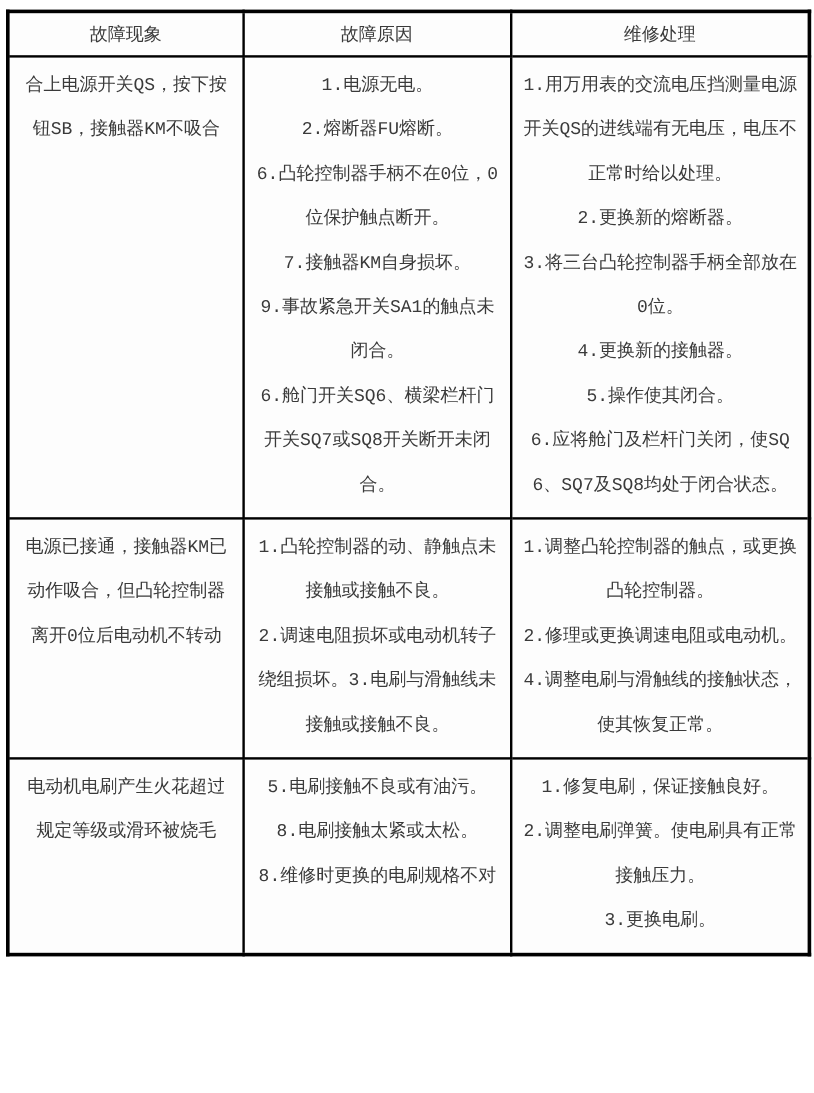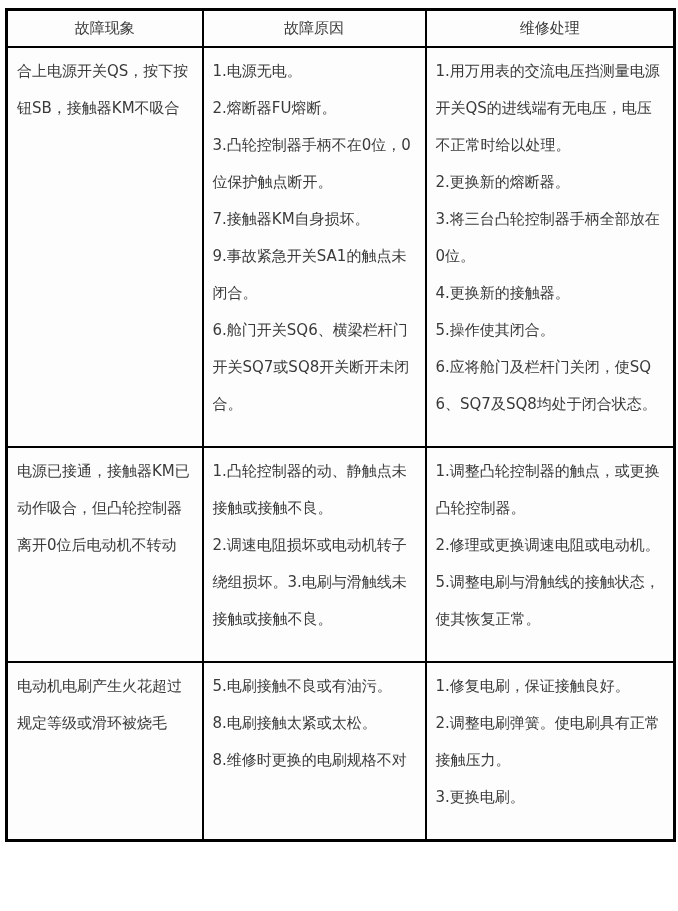--- a/index.html
+++ b/index.html
@@ -34,24 +34,25 @@
   table.doc-table th {
     height: 35px;
     font-weight: normal;
     text-align: center;
     vertical-align: middle;
     padding: 0 4px;
     font-family: Liberation Serif, serif;
   }
   table.doc-table td {
     vertical-align: top;
-    text-align: left;
-    padding: 5px 8px 23px 9px;
+    text-align: center;
+    padding: 5px 8px 8px 9px;
     line-height: 37px;
     word-break: break-all;
+    font-family: Liberation Mono, monospace;
   }
   table.doc-table td p {
     margin: 0;
     padding: 0;
   }
   tr.row-1 { height: 371px; }
   tr.row-2 { height: 118px; }
   tr.row-3 { height: 164px; margin-left: 46px; }
   tr.row-4 { height: 136px; }
 </style>
@@ -72,21 +73,21 @@
     </tr>
   </thead>
   <tbody>
     <tr class="row-1">
       <td>
           <p>合上电源开关QS，按下按钮SB，接触器KM不吸合</p>
         </td>
       <td>
           <p>1.电源无电。</p>
           <p>2.熔断器FU熔断。</p>
-          <p>3.凸轮控制器手柄不在0位，0位保护触点断开。</p>
+          <p>6.凸轮控制器手柄不在0位，0位保护触点断开。</p>
           <p>7.接触器KM自身损坏。</p>
           <p>9.事故紧急开关SA1的触点未闭合。</p>
           <p>6.舱门开关SQ6、横梁栏杆门开关SQ7或SQ8开关断开未闭合。</p>
         </td>
       <td>
           <p>1.用万用表的交流电压挡测量电源开关QS的进线端有无电压，电压不正常时给以处理。</p>
           <p>2.更换新的熔断器。</p>
           <p>3.将三台凸轮控制器手柄全部放在0位。</p>
           <p>4.更换新的接触器。</p>
           <p>5.操作使其闭合。</p>
@@ -97,21 +98,21 @@
       <td>
           <p>电源已接通，接触器KM已动作吸合，但凸轮控制器离开0位后电动机不转动</p>
         </td>
       <td>
           <p>1.凸轮控制器的动、静触点未接触或接触不良。</p>
           <p>2.调速电阻损坏或电动机转子绕组损坏。3.电刷与滑触线未接触或接触不良。</p>
         </td>
       <td>
           <p>1.调整凸轮控制器的触点，或更换凸轮控制器。</p>
           <p>2.修理或更换调速电阻或电动机。</p>
-          <p>5.调整电刷与滑触线的接触状态，使其恢复正常。</p>
+          <p>4.调整电刷与滑触线的接触状态，使其恢复正常。</p>
         </td>
     </tr>
     <tr class="row-4">
       <td>
           <p>电动机电刷产生火花超过规定等级或滑环被烧毛</p>
         </td>
       <td>
           <p>5.电刷接触不良或有油污。</p>
           <p>8.电刷接触太紧或太松。</p>
           <p>8.维修时更换的电刷规格不对</p>

